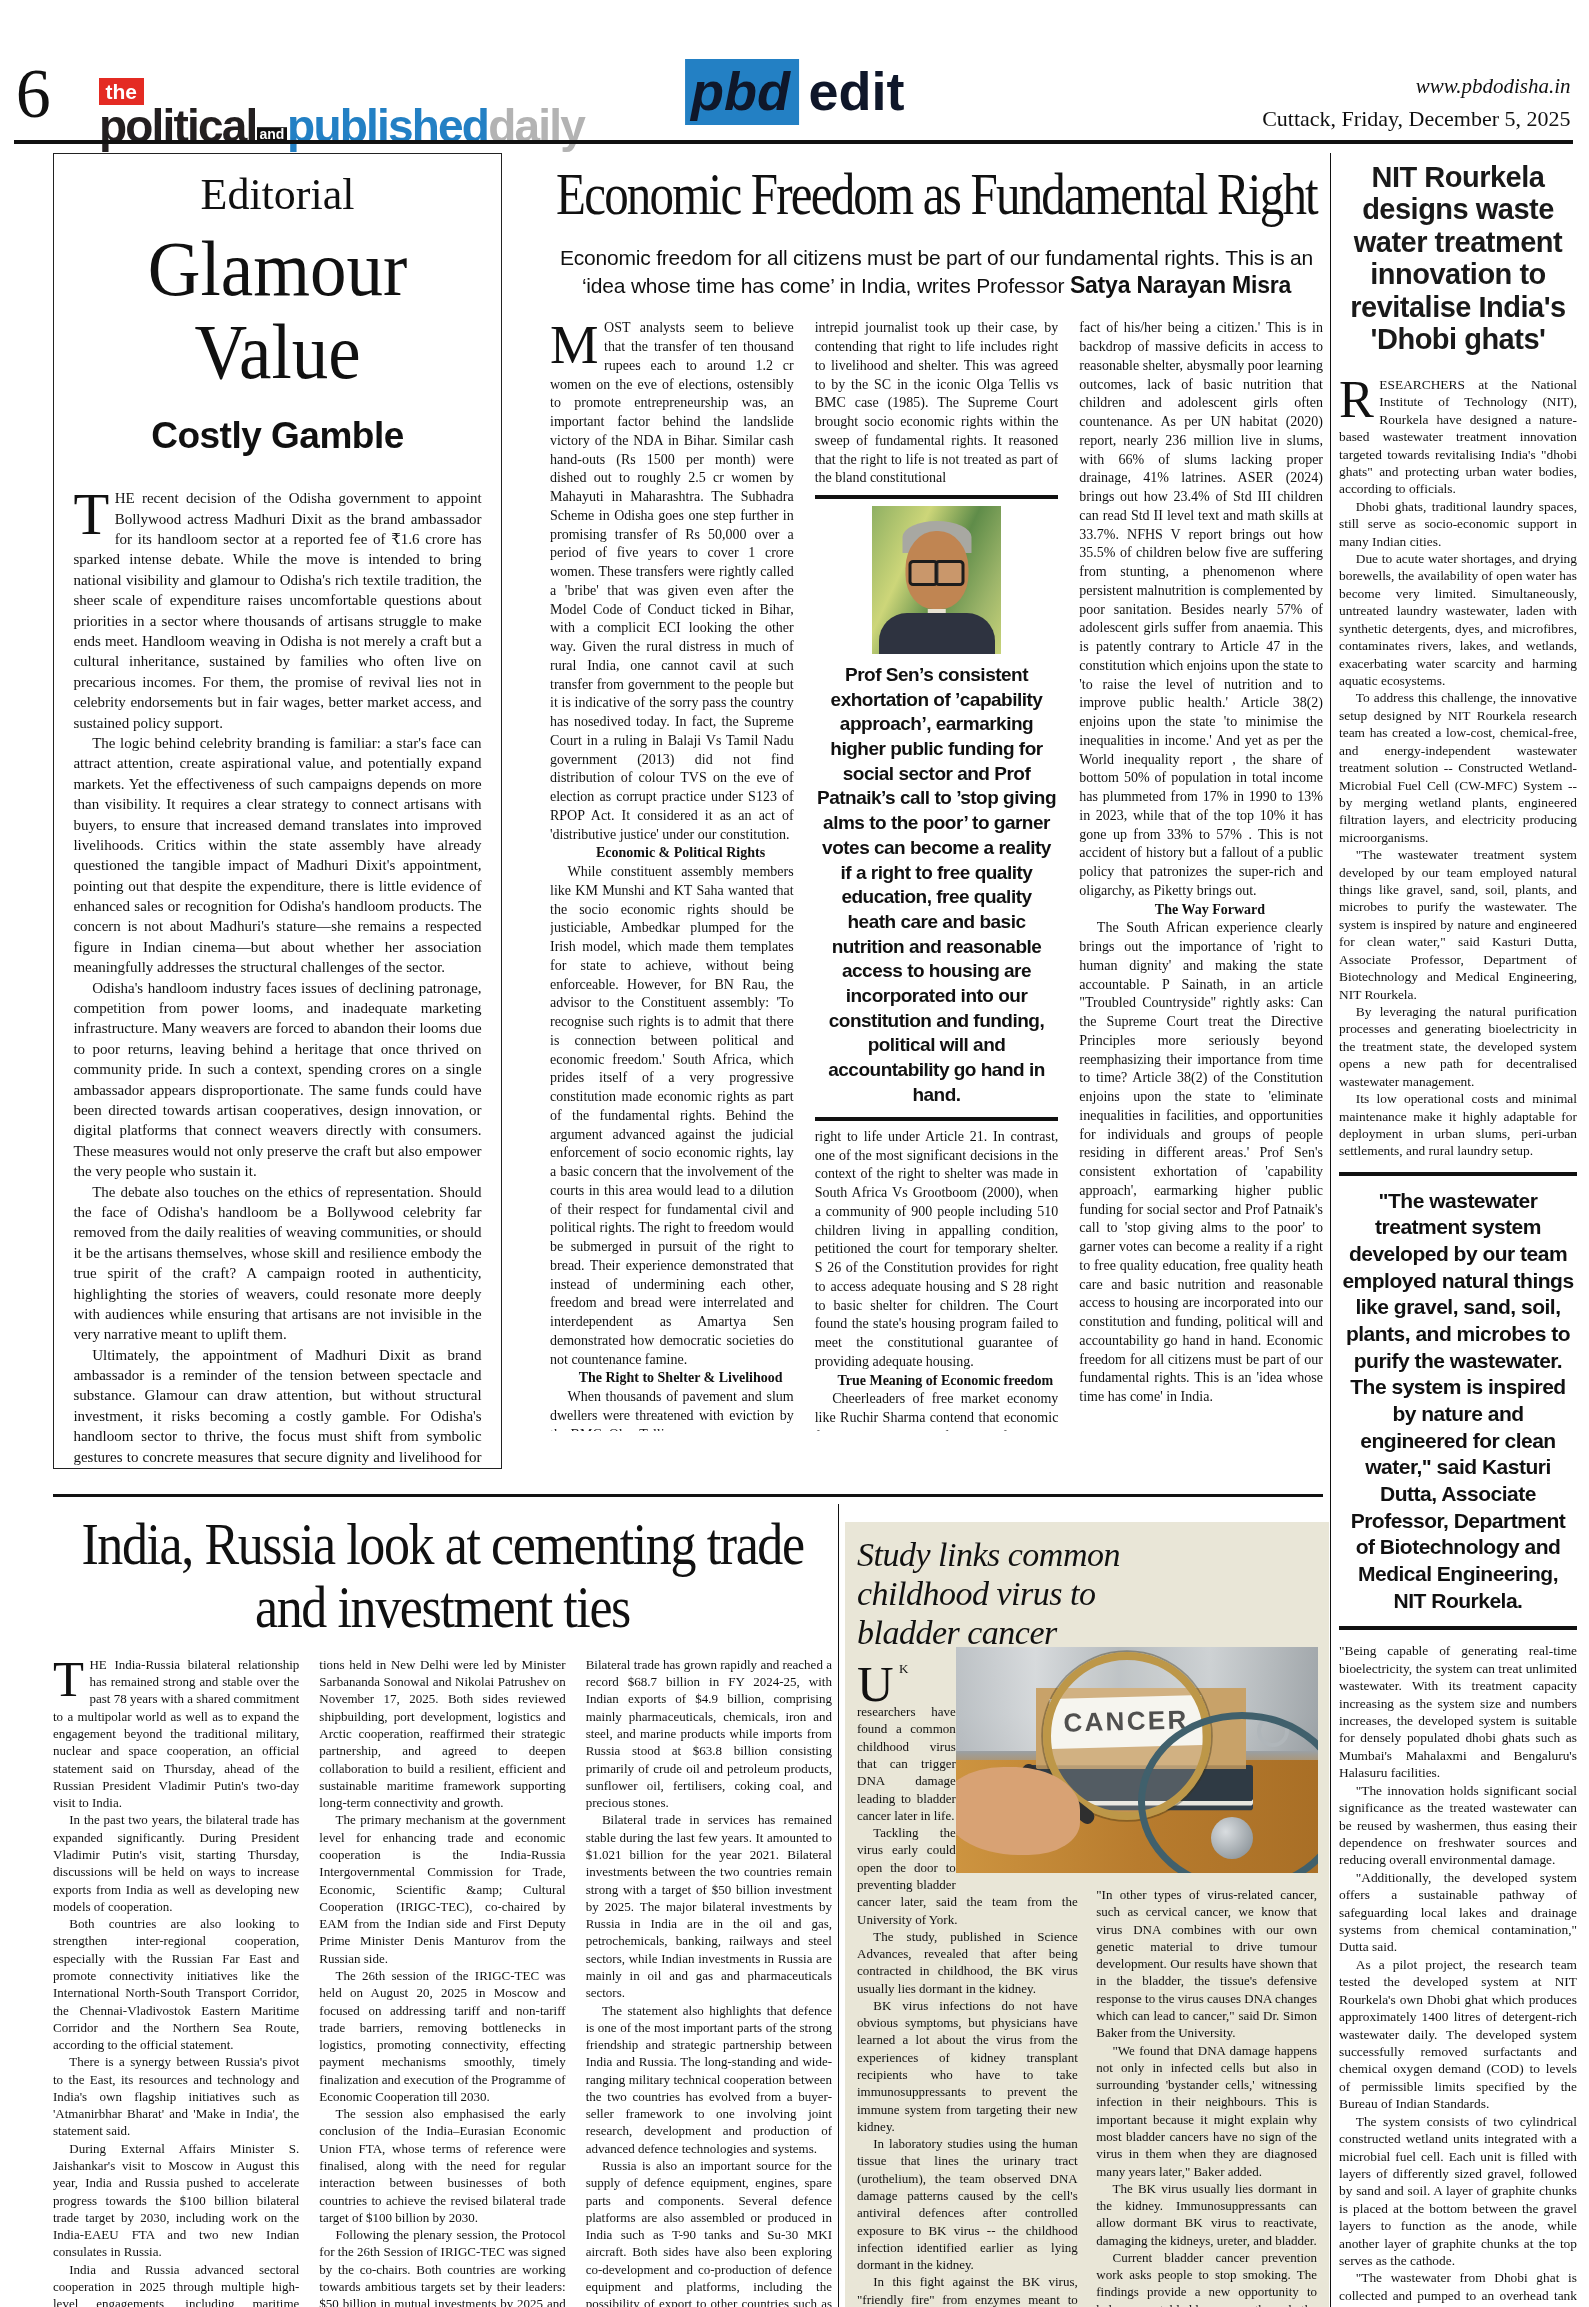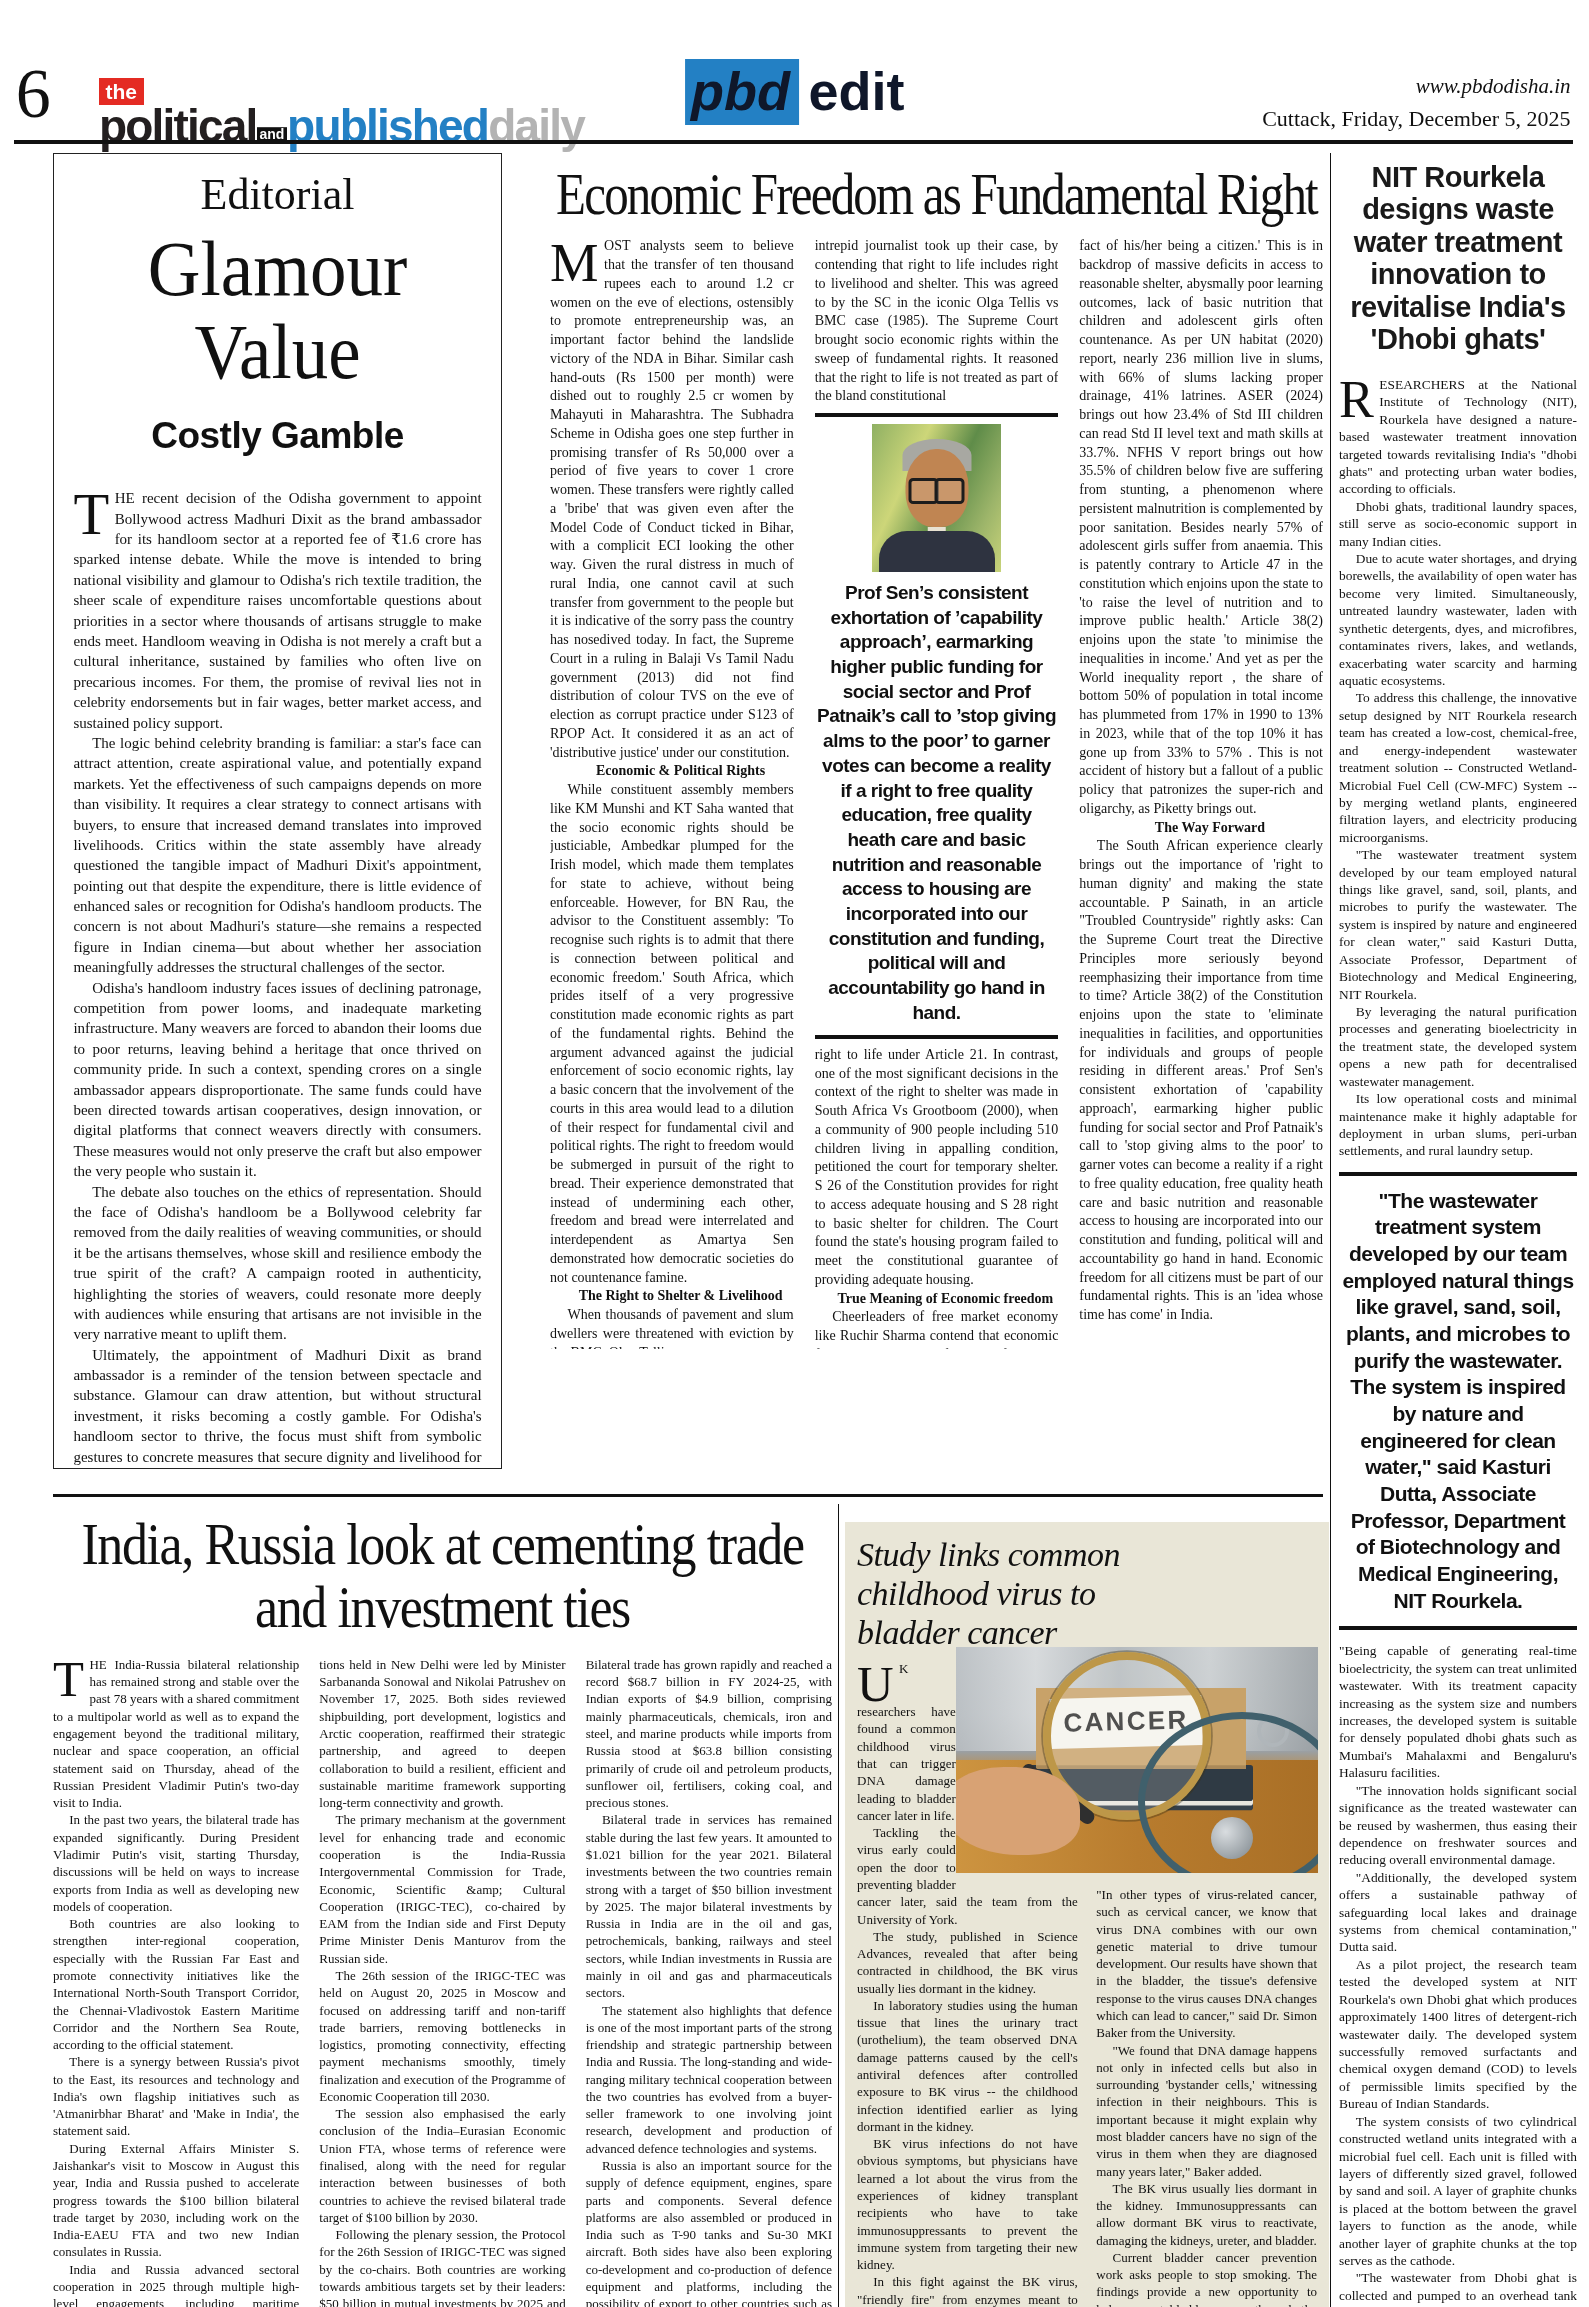--- a/index.html
+++ b/index.html
@@ -147,20 +147,21 @@
         <p class="drop">THE recent decision of the Odisha government to appoint Bollywood actress Madhuri Dixit as the brand ambassador for its handloom sector at a reported fee of ₹1.6 crore has sparked intense debate. While the move is intended to bring national visibility and glamour to Odisha's rich textile tradition, the sheer scale of expenditure raises uncomfortable questions about priorities in a sector where thousands of artisans struggle to make ends meet. Handloom weaving in Odisha is not merely a craft but a cultural inheritance, sustained by families who often live on precarious incomes. For them, the promise of revival lies not in celebrity endorsements but in fair wages, better market access, and sustained policy support.</p>
         <p>The logic behind celebrity branding is familiar: a star's face can attract attention, create aspirational value, and potentially expand markets. Yet the effectiveness of such campaigns depends on more than visibility. It requires a clear strategy to connect artisans with buyers, to ensure that increased demand translates into improved livelihoods. Critics within the state assembly have already questioned the tangible impact of Madhuri Dixit's appointment, pointing out that despite the expenditure, there is little evidence of enhanced sales or recognition for Odisha's handloom products. The concern is not about Madhuri's stature—she remains a respected figure in Indian cinema—but about whether her association meaningfully addresses the structural challenges of the sector.</p>
         <p>Odisha's handloom industry faces issues of declining patronage, competition from power looms, and inadequate marketing infrastructure. Many weavers are forced to abandon their looms due to poor returns, leaving behind a heritage that once thrived on community pride. In such a context, spending crores on a single ambassador appears disproportionate. The same funds could have been directed towards artisan cooperatives, design innovation, or digital platforms that connect weavers directly with consumers. These measures would not only preserve the craft but also empower the very people who sustain it.</p>
         <p>The debate also touches on the ethics of representation. Should the face of Odisha's handloom be a Bollywood celebrity far removed from the daily realities of weaving communities, or should it be the artisans themselves, whose skill and resilience embody the true spirit of the craft? A campaign rooted in authenticity, highlighting the stories of weavers, could resonate more deeply with audiences while ensuring that artisans are not invisible in the very narrative meant to uplift them.</p>
         <p>Ultimately, the appointment of Madhuri Dixit as brand ambassador is a reminder of the tension between spectacle and substance. Glamour can draw attention, but without structural investment, it risks becoming a costly gamble. For Odisha's handloom sector to thrive, the focus must shift from symbolic gestures to concrete measures that secure dignity and livelihood for its artisans.</p>
       </div>
   </div>
 
   <div id="lead">
     <div id="lead-headline">Economic Freedom as Fundamental Right</div>
+    <div id="lead-stand"><span>Economic freedom for all citizens must be part of our fundamental rights. This is an ‘idea whose time has come’ in India, writes Professor </span><b>Satya Narayan Misra</b></div>
     <div id="lead-cols">
       <div class="lead-col flow">
           <p class="drop">MOST analysts seem to believe that the transfer of ten thousand rupees each to around 1.2 cr women on the eve of elections, ostensibly to promote entrepreneurship was, an important factor behind the landslide victory of the NDA in Bihar. Similar cash hand-outs (Rs 1500 per month) were dished out to roughly 2.5 cr women by Mahayuti in Maharashtra. The Subhadra Scheme in Odisha goes one step further in promising transfer of Rs 50,000 over a period of five years to cover 1 crore women. These transfers were rightly called a 'bribe' that was given even after the Model Code of Conduct ticked in Bihar, with a complicit ECI looking the other way. Given the rural distress in much of rural India, one cannot cavil at such transfer from government to the people but it is indicative of the sorry pass the country has nosedived today. In fact, the Supreme Court in a ruling in Balaji Vs Tamil Nadu government (2013) did not find distribution of colour TVS on the eve of election as corrupt practice under S123 of RPOP Act. It considered it as an act of 'distributive justice' under our constitution.</p>
           <div class="subhead">Economic &amp; Political Rights</div>
           <p>While constituent assembly members like KM Munshi and KT Saha wanted that the socio economic rights should be justiciable, Ambedkar plumped for the Irish model, which made them templates for state to achieve, without being enforceable. However, for BN Rau, the advisor to the Constituent assembly: 'To recognise such rights is to admit that there is connection between political and economic freedom.' South Africa, which prides itself of a very progressive constitution made economic rights as part of the fundamental rights. Behind the argument advanced against the judicial enforcement of socio economic rights, lay a basic concern that the involvement of the courts in this area would lead to a dilution of their respect for fundamental civil and political rights. The right to freedom would be submerged in pursuit of the right to bread. Their experience demonstrated that instead of undermining each other, freedom and bread were interrelated and interdependent as Amartya Sen demonstrated how democratic societies do not countenance famine.</p>
           <div class="subhead">The Right to Shelter &amp; Livelihood</div>
           <p>When thousands of pavement and slum dwellers were threatened with eviction by the BMC, Olga Tellis, an</p>
         </div>
       <div class="lead-col">
         <div class="flow">
@@ -264,22 +265,22 @@
       <div class="cp-steth"></div>
       <div class="cp-chest"></div>
     </div>
     <div id="st-cols">
       <div class="st-col">
         <div class="st-spacer"></div>
         <div class="flow">
             <p class="drop">UK researchers have found a common childhood virus that can trigger DNA damage leading to bladder cancer later in life.</p>
             <p>Tackling the virus early could open the door to preventing bladder cancer later, said the team from the University of York.</p>
             <p>The study, published in Science Advances, revealed that after being contracted in childhood, the BK virus usually lies dormant in the kidney.</p>
+            <p>BK virus infections do not have obvious symptoms, but physicians have learned a lot about the virus from the experiences of kidney transplant recipients who have to take immunosuppressants to prevent the immune system from targeting their new kidney.</p>
             <p>In laboratory studies using the human tissue that lines the urinary tract (urothelium), the team observed DNA damage patterns caused by the cell's antiviral defences after controlled exposure to BK virus -- the childhood infection identified earlier as lying dormant in the kidney.</p>
-            <p>BK virus infections do not have obvious symptoms, but physicians have learned a lot about the virus from the experiences of kidney transplant recipients who have to take immunosuppressants to prevent the immune system from targeting their new kidney.</p>
             <p>In this fight against the BK virus, "friendly fire" from enzymes meant to damage the virus can cause collateral damage in the cells' own DNA.</p>
           </div>
       </div>
       <div class="st-col">
         <div id="st-col2-spacer"></div>
         <div class="flow">
             <p>"In other types of virus-related cancer, such as cervical cancer, we know that virus DNA combines with our own genetic material to drive tumour development. Our results have shown that in the bladder, the tissue's defensive response to the virus causes DNA changes which can lead to cancer," said Dr. Simon Baker from the University.</p>
             <p>"We found that DNA damage happens not only in infected cells but also in surrounding 'bystander cells,' witnessing infection in their neighbours. This is important because it might explain why most bladder cancers have no sign of the virus in them when they are diagnosed many years later," Baker added.</p>
             <p>The BK virus usually lies dormant in the kidney. Immunosuppressants can allow dormant BK virus to reactivate, damaging the kidneys, ureter, and bladder.</p>
             <p>Current bladder cancer prevention work asks people to stop smoking. The findings provide a new opportunity to help prevent bladder cancer through the identification and control of the BK virus earlier. —IANS</p>

